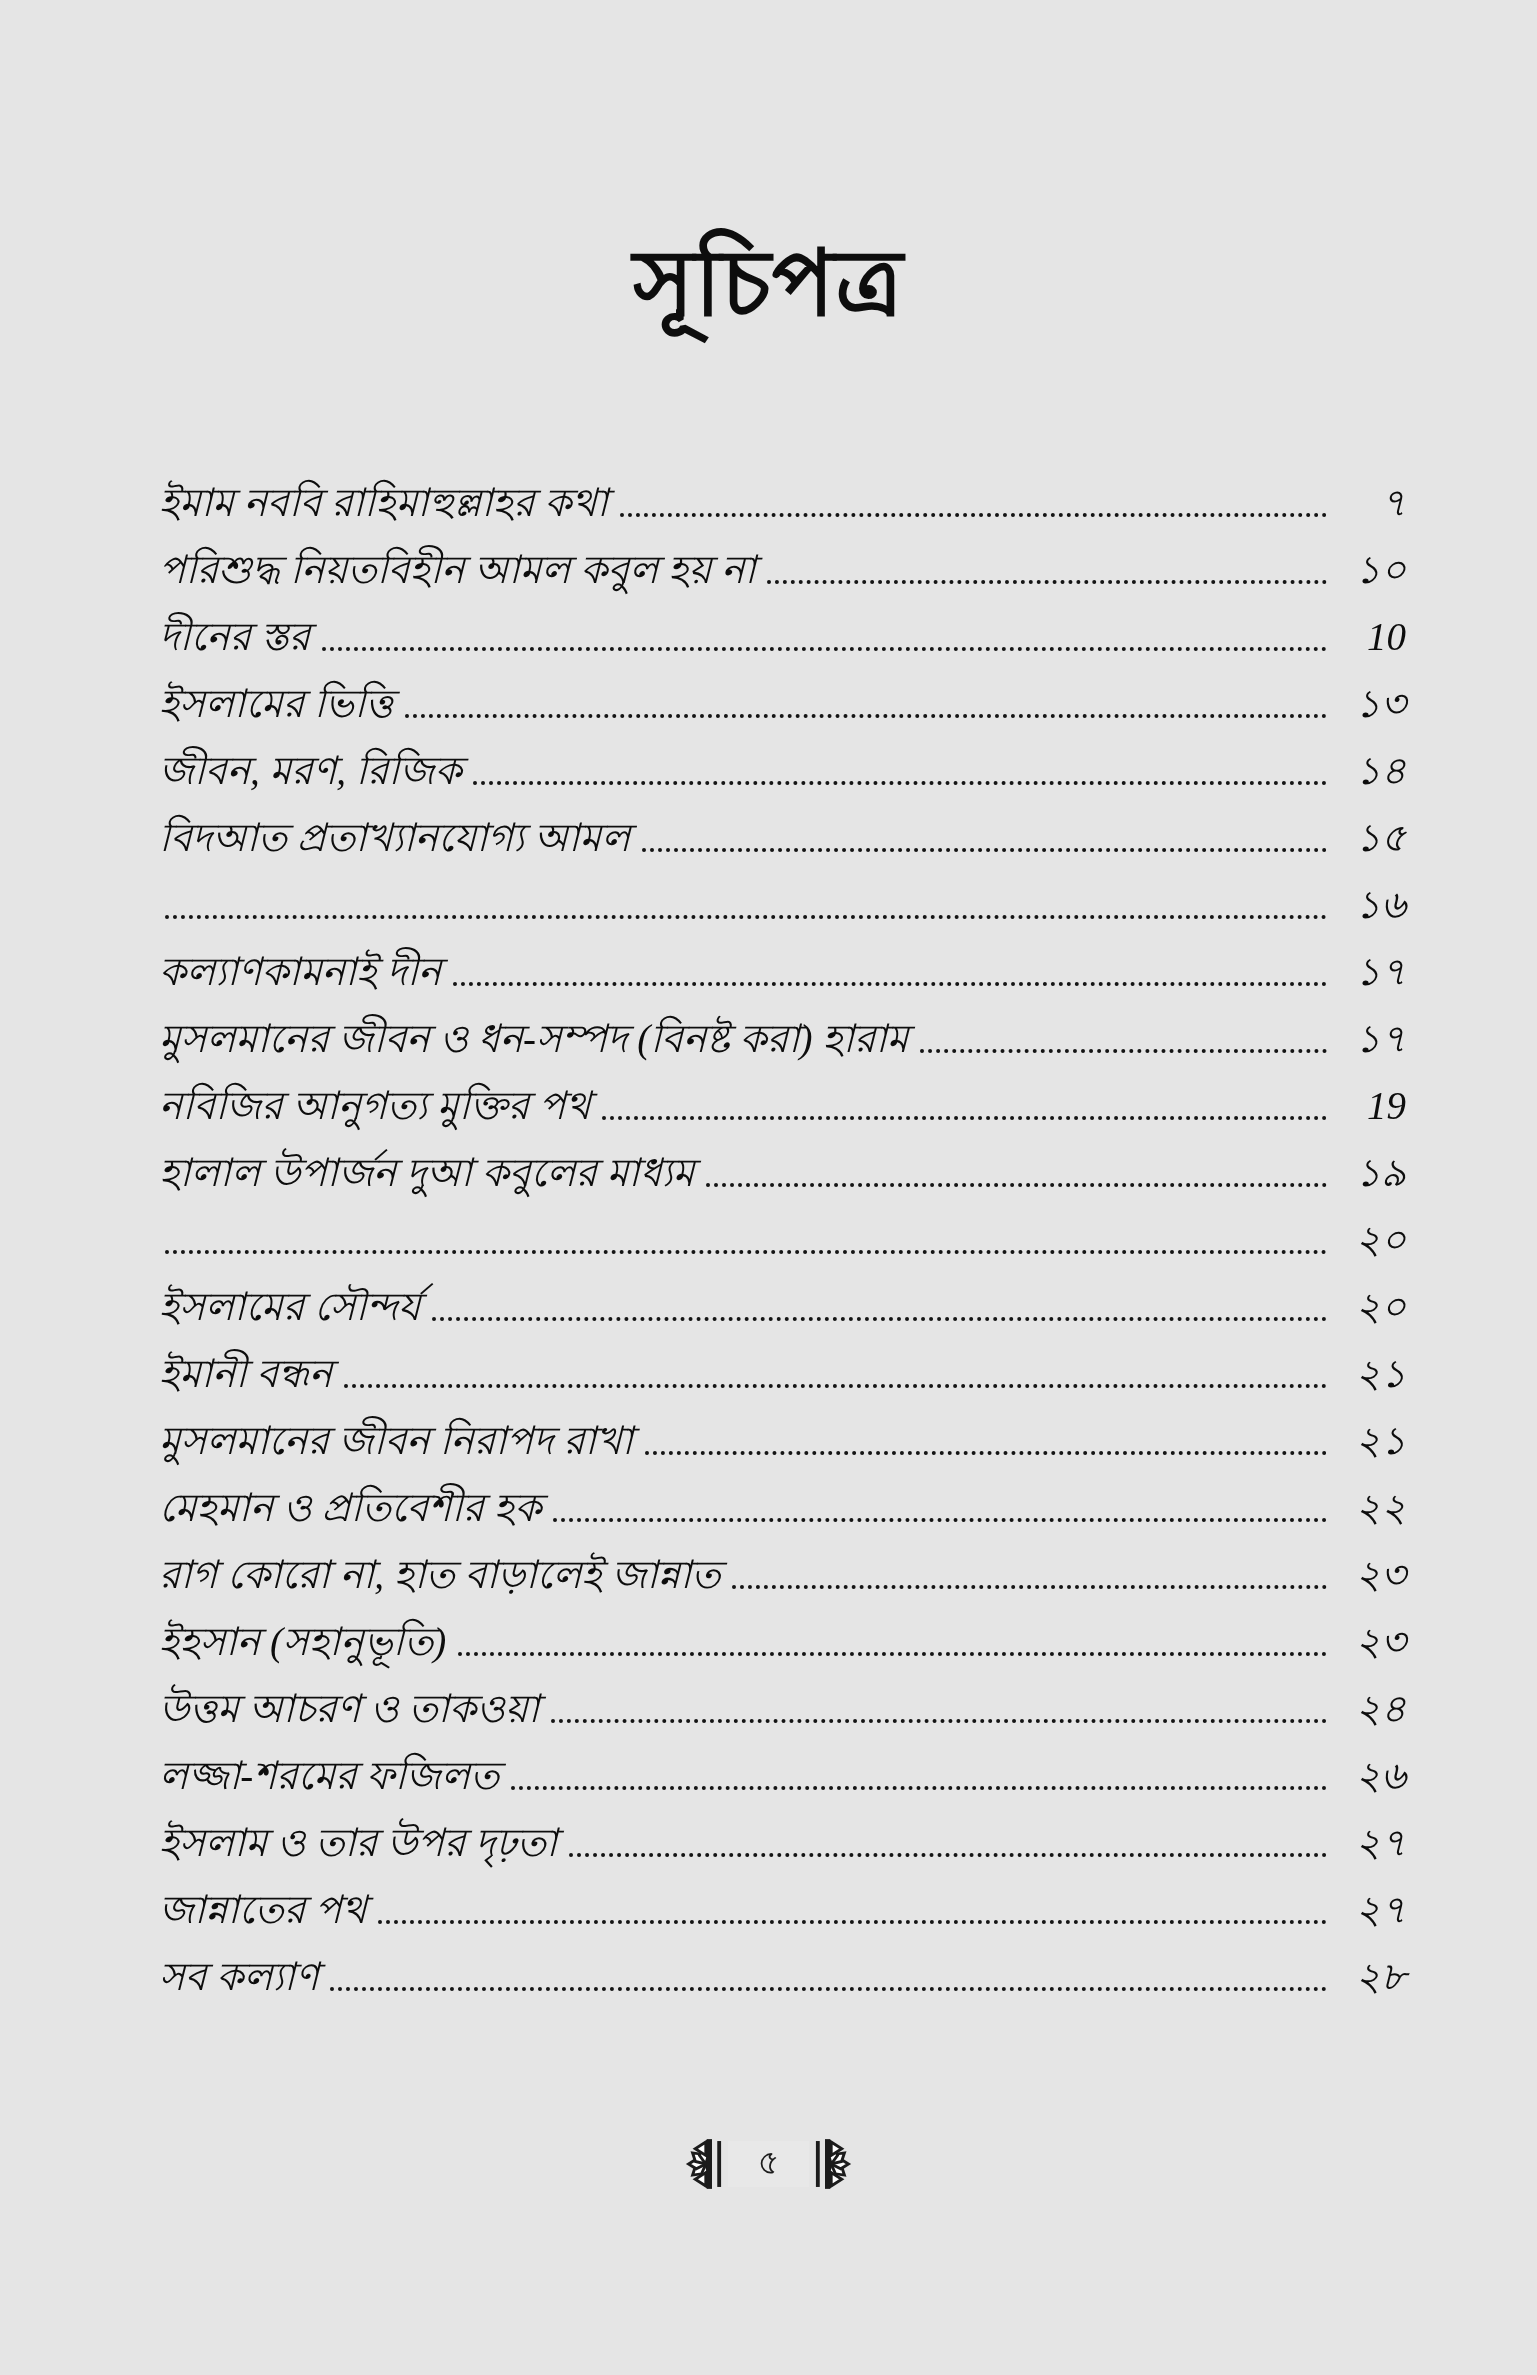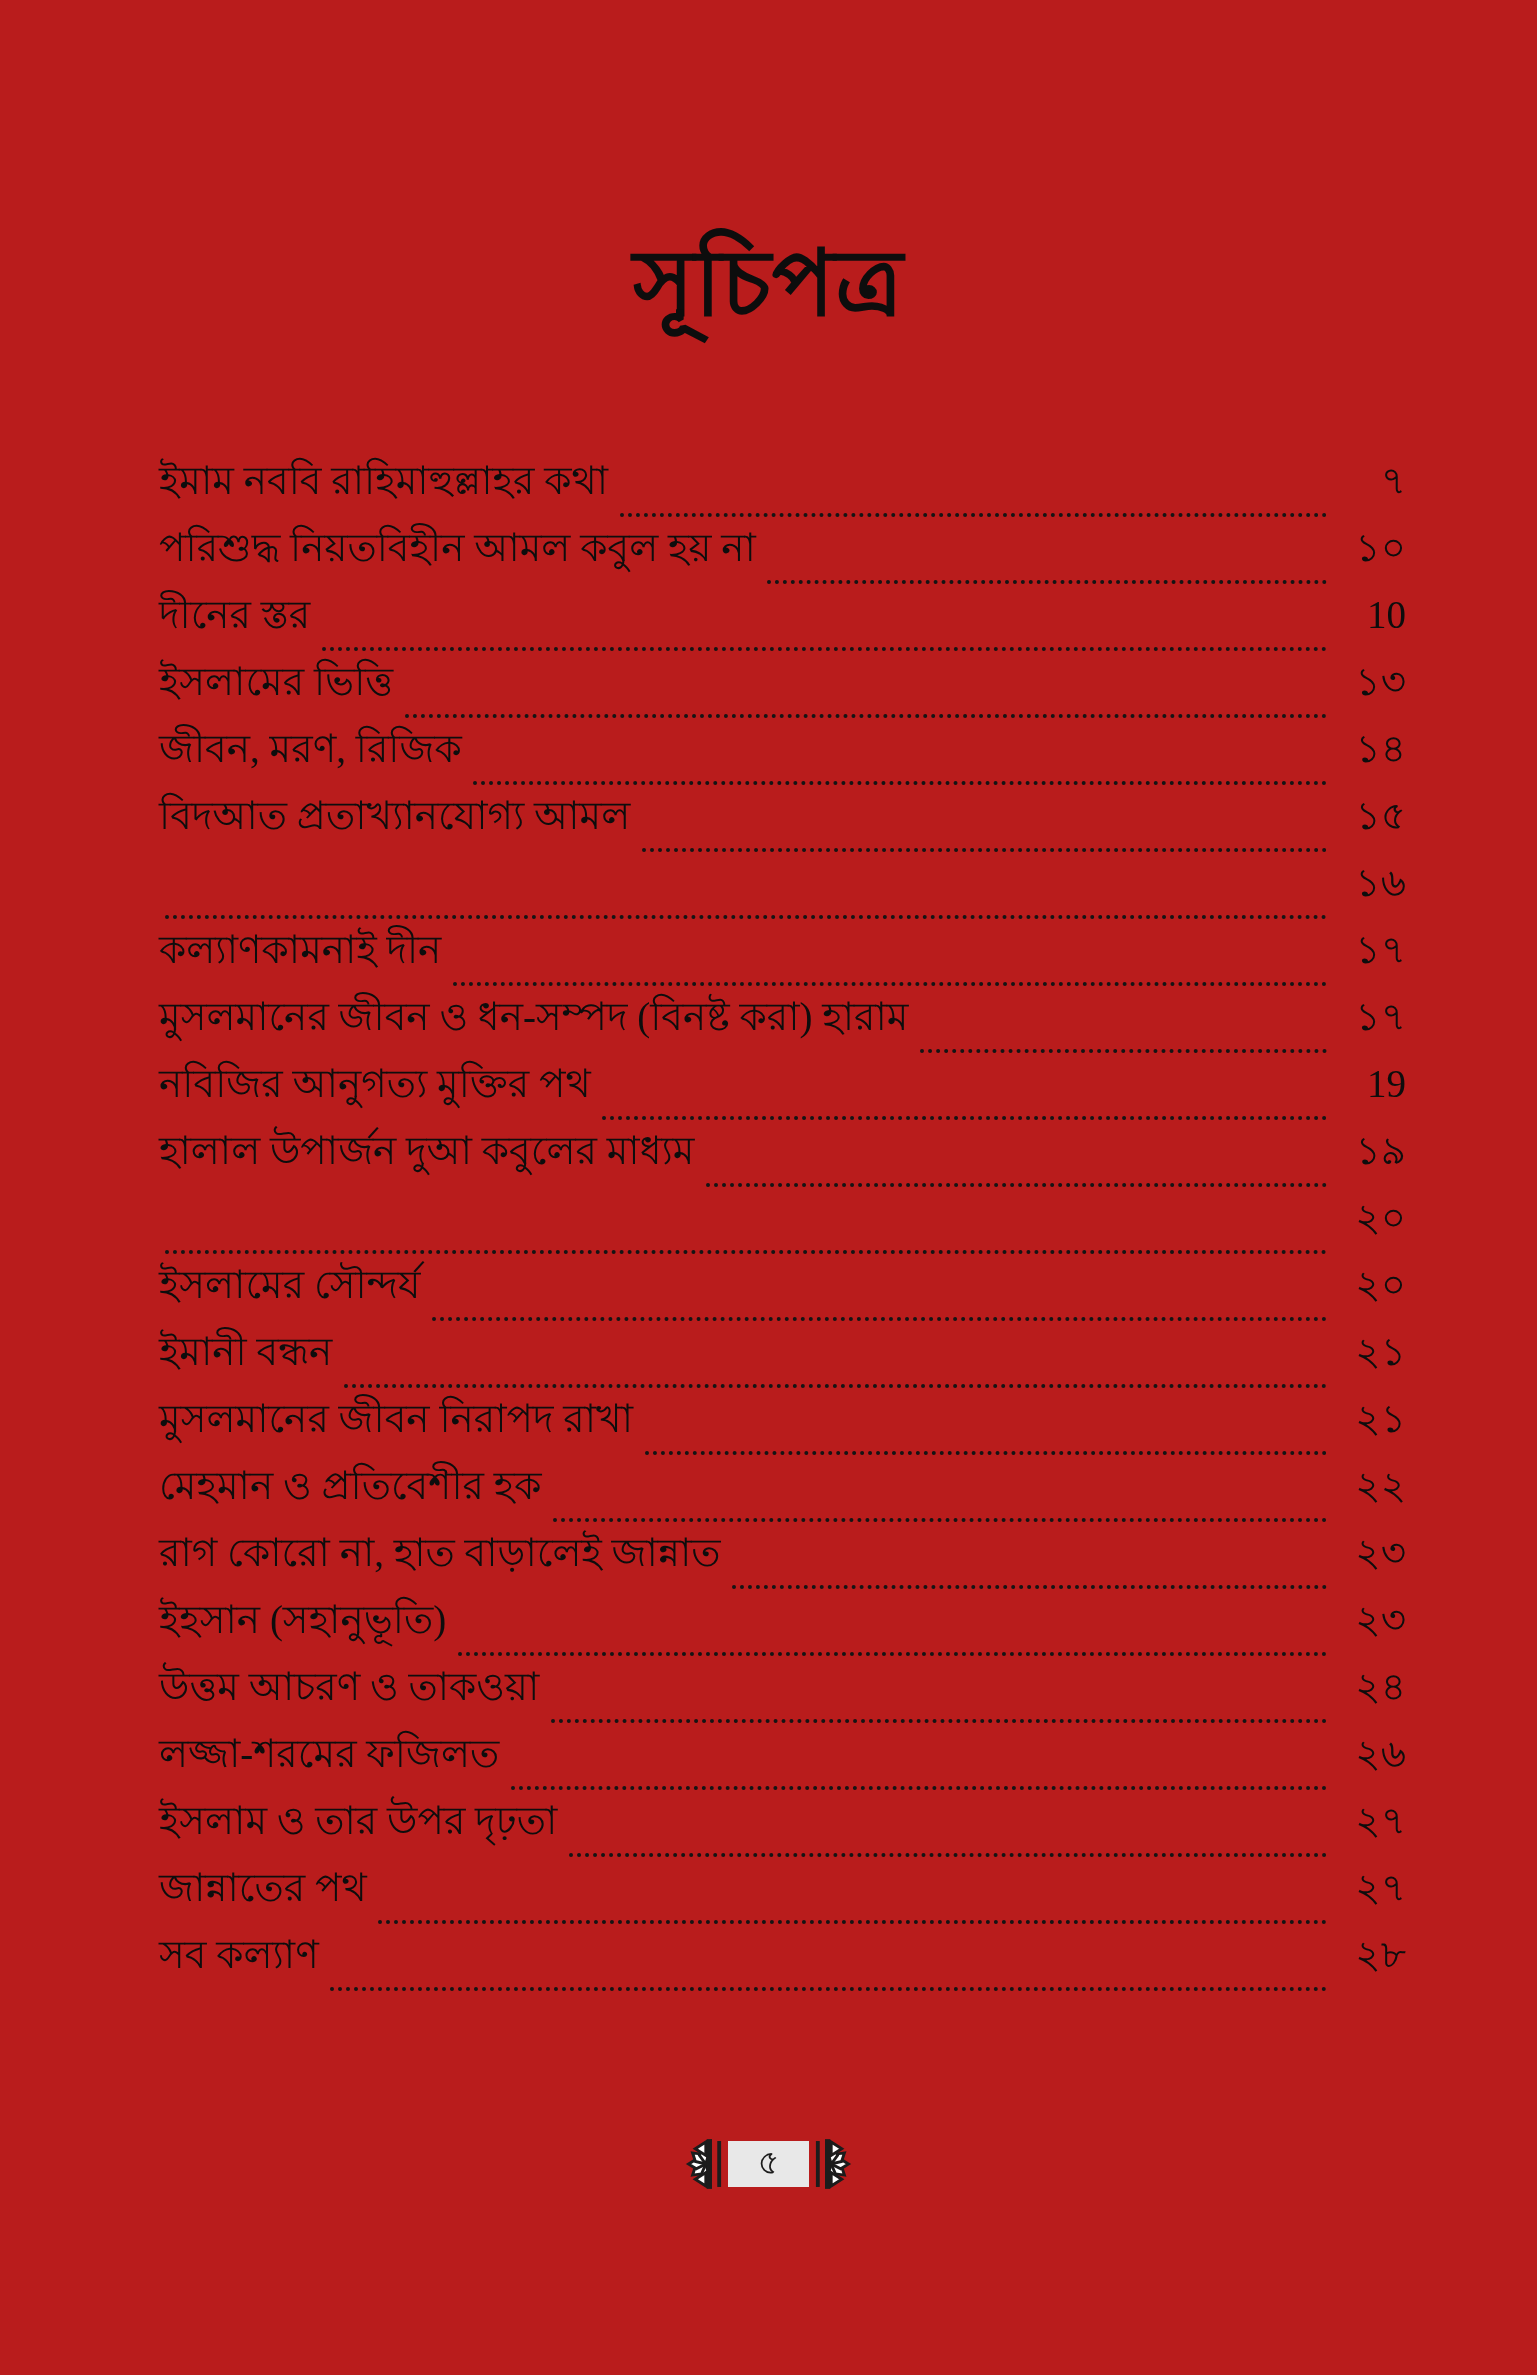--- a/index.html
+++ b/index.html
@@ -4,21 +4,21 @@
 <style>
   html, body {
     margin: 0;
     padding: 0;
     background: #ffffff;
   }
   .page {
     position: relative;
     width: 1537px;
     height: 2376px;
-    background: #b91c1c;
+    background: #e5e5e5;
     color: #111111;
     font-family: "Liberation Serif", "DejaVu Serif", serif;
     overflow: hidden;
   }
   .title {
     position: absolute;
     top: 229px;
     left: 0;
     width: 100%;
     margin: 0;
@@ -30,24 +30,26 @@
     letter-spacing: 1px;
   }
   .toc {
     position: absolute;
     top: 459px;
     left: 159px;
     width: 1247px;
   }
   .toc-row {
     display: flex;
+    align-items: flex-end;
     height: 67px;
     font-size: 39px;
     line-height: 1.15;
     color: #0d0d0d;
+    font-style: italic;
   }
   .toc-label {
     white-space: nowrap;
     padding-right: 5.8px;
   }
   .dot-leader {
     flex: 1 1 auto;
     border-bottom: 4.8px dotted #141414;
     margin: 0 9.6px 8.6px 5.8px;
     min-width: 29px;

